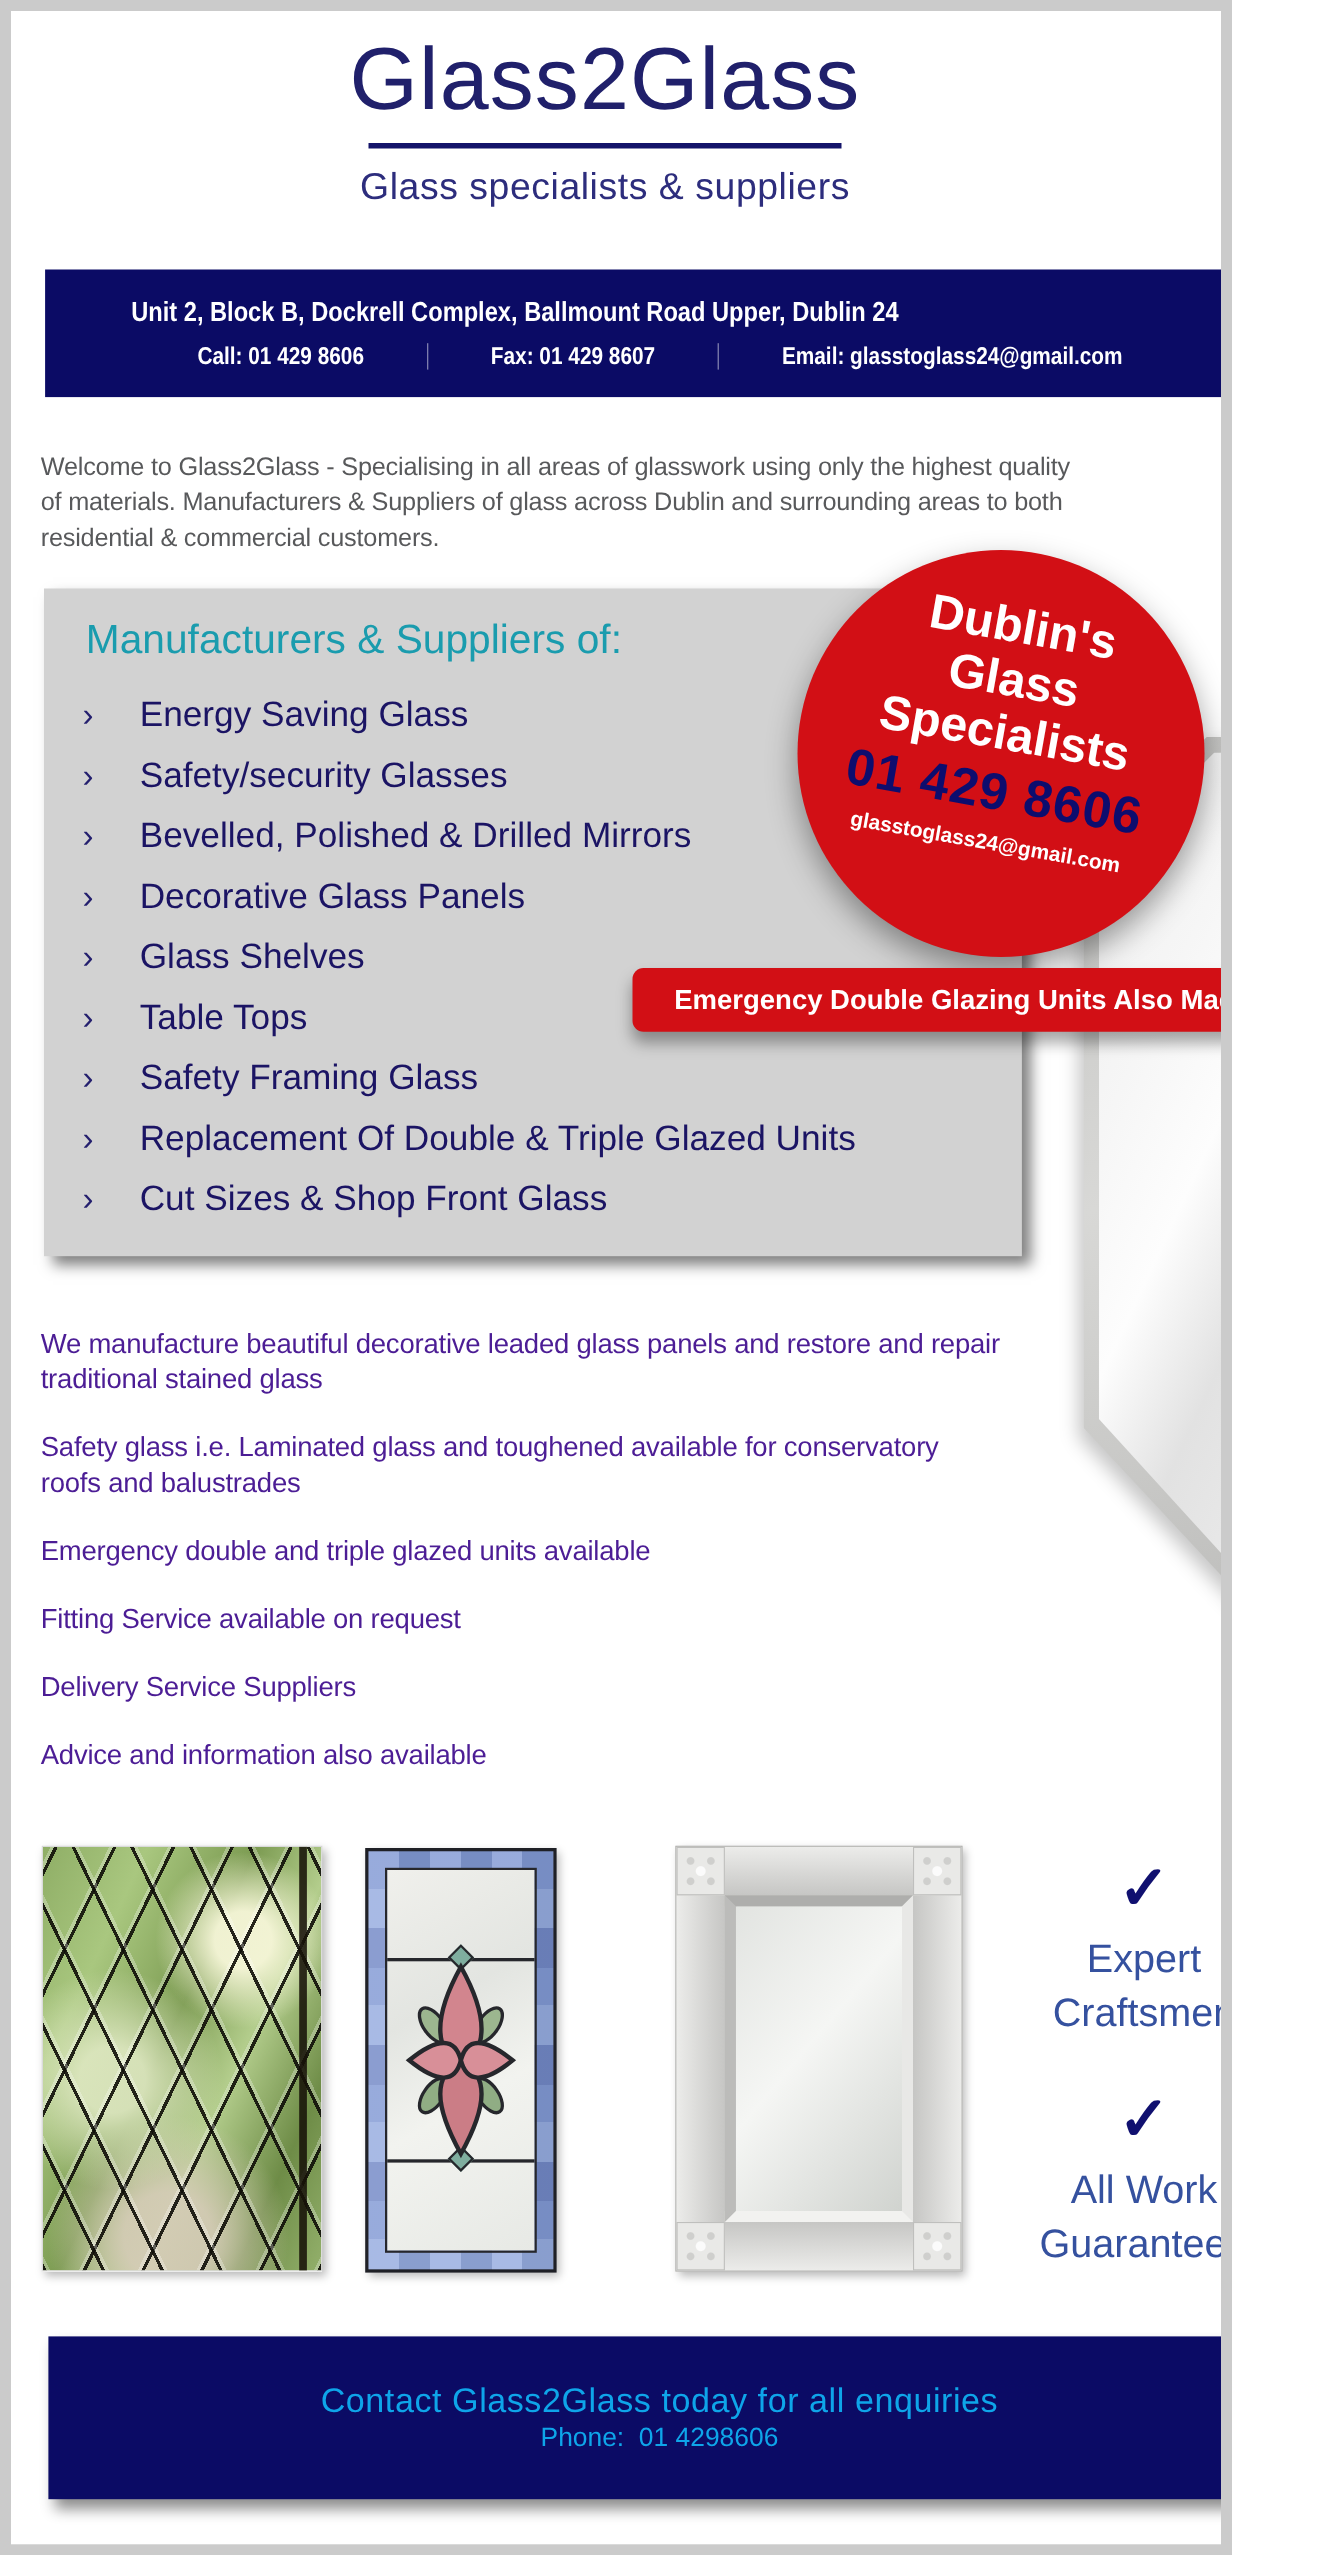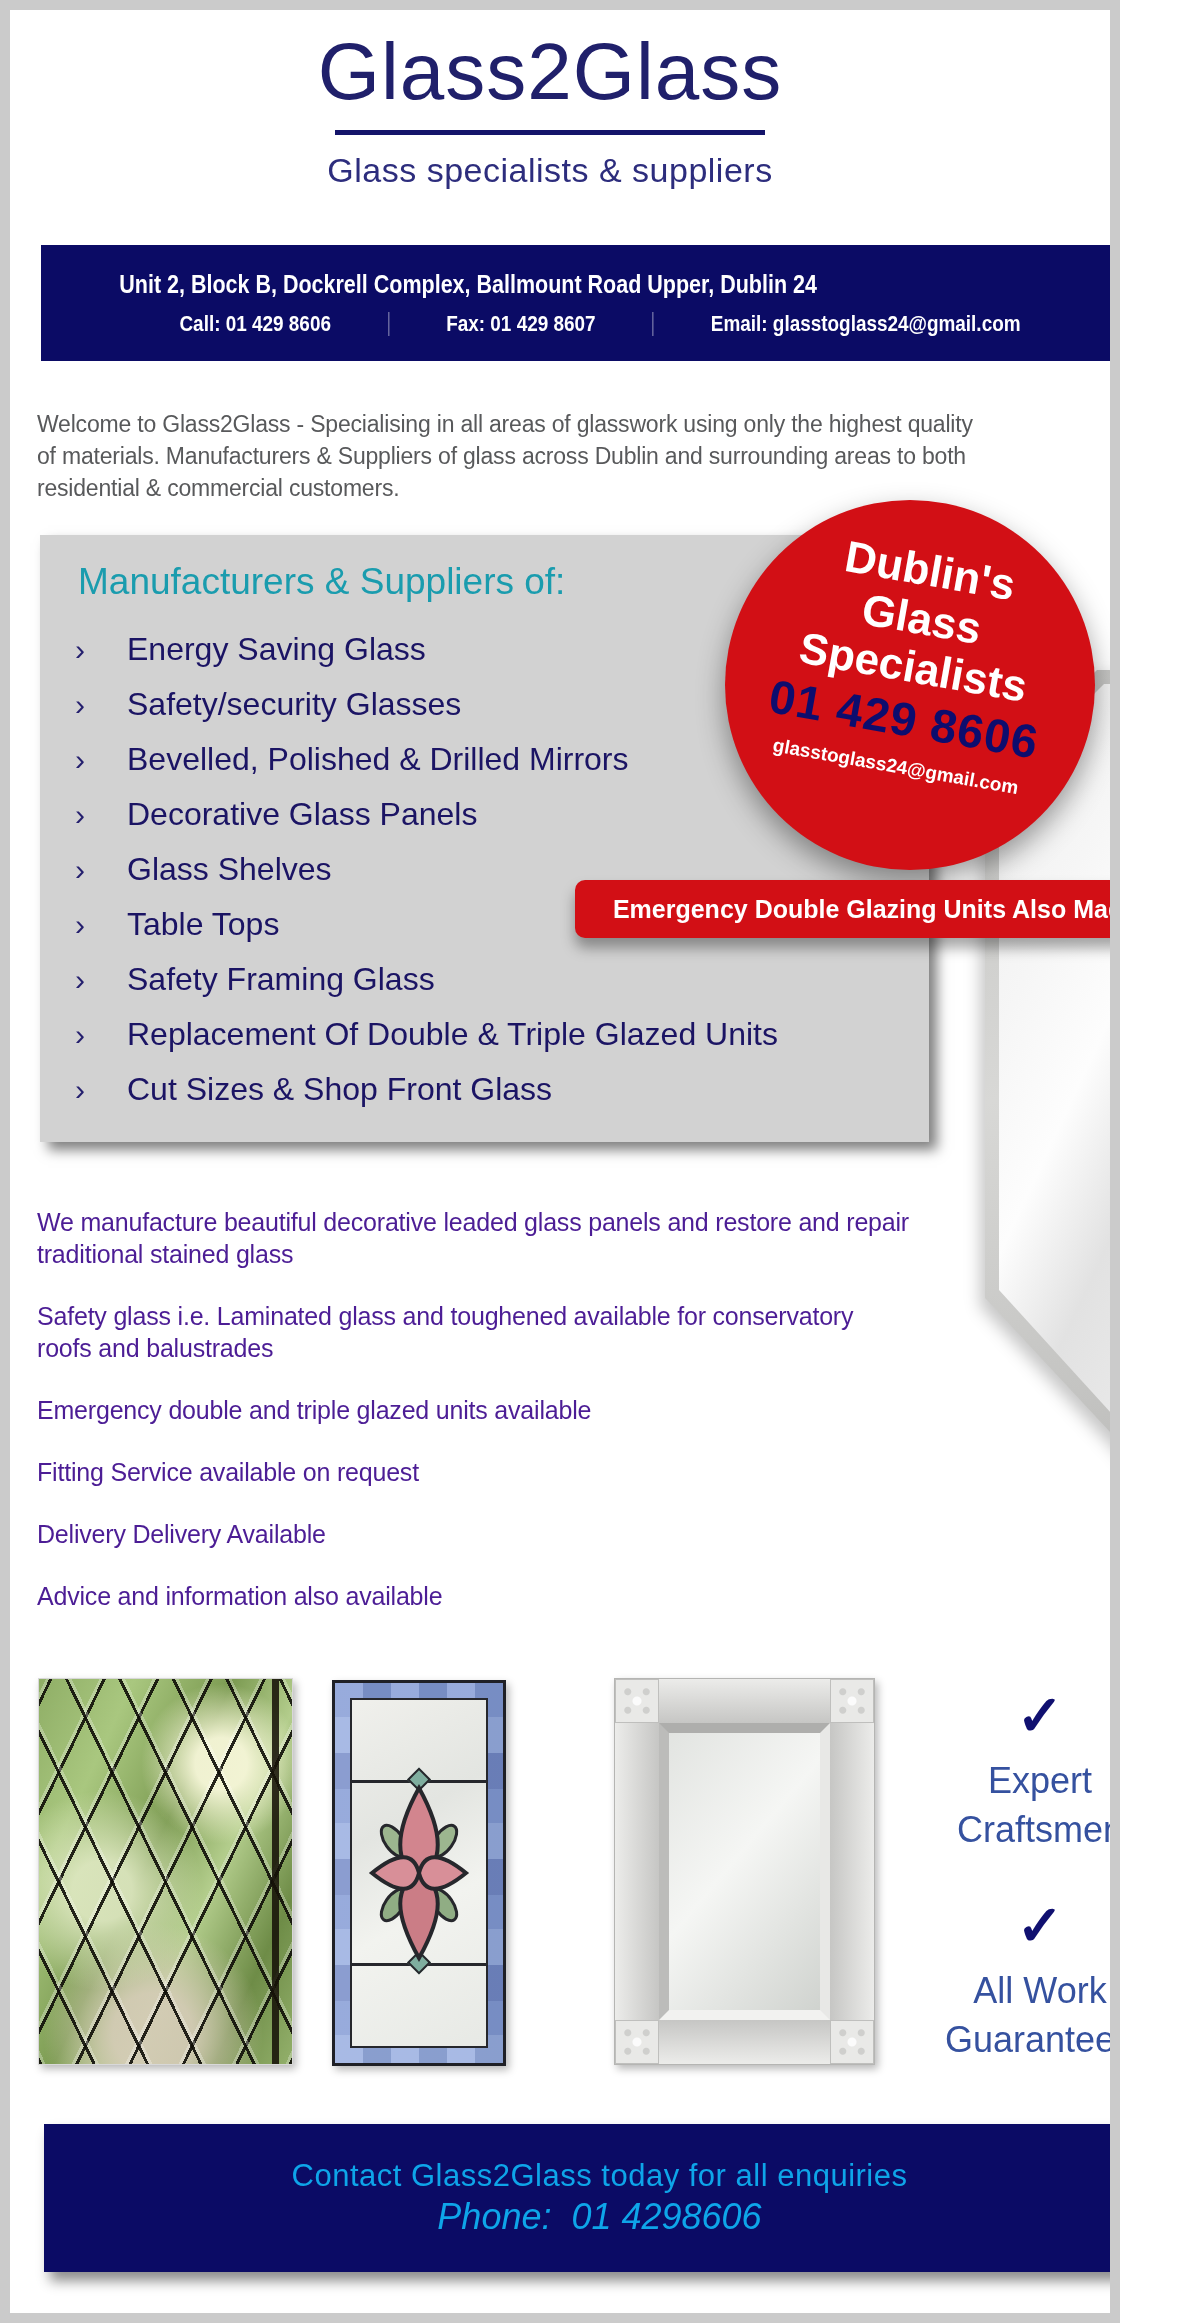--- a/index.html
+++ b/index.html
@@ -141,21 +141,21 @@
   .hl-check{font-size:56px;line-height:60px;color:#101070;font-weight:700;margin-bottom:10px;}
   .hl-label{font-size:36px;line-height:49px;color:#35519f;white-space:pre-line;margin-bottom:42px;}
   
   .footer{
     position:absolute;left:34px;top:2114px;width:1111px;height:148px;
     background:#0b0b65;color:#0ea5e9;
     display:flex;flex-direction:column;align-items:center;justify-content:center;gap:2px;
     box-shadow:6px 9px 12px rgba(0,0,0,0.45);
   }
   .f-line1{font-size:31px;letter-spacing:0.5px;}
-  .f-line2{font-size:36px;white-space:pre;font-style:italic;}
+  .f-line2{font-size:24px;white-space:pre;}
 </style>
 </head>
 <body>
 
 <div class="page">
 
   <header class="header">
     <h1>Glass2Glass</h1>
     <div class="title-underline"></div>
     <div class="subtitle">Glass specialists &amp; suppliers</div>
@@ -237,21 +237,21 @@
     <span>Emergency Double Glazing Units Also Made</span>
   </div>
 
   <div class="paras">
     <p>We manufacture beautiful decorative leaded glass panels and restore and repair
 traditional stained glass</p>
     <p>Safety glass i.e. Laminated glass and toughened available for conservatory
 roofs and balustrades</p>
     <p>Emergency double and triple glazed units available</p>
     <p>Fitting Service available on request</p>
-    <p>Delivery Delivery Available</p>
+    <p>Delivery Service Suppliers</p>
     <p>Advice and information also available</p>
   </div>
 
   <div class="photo photo-leaded">
     <div class="pl-frame"></div>
   </div>
 
   <div class="photo photo-stained">
     <div class="sg-border"></div>
     <div class="sg-pane">

